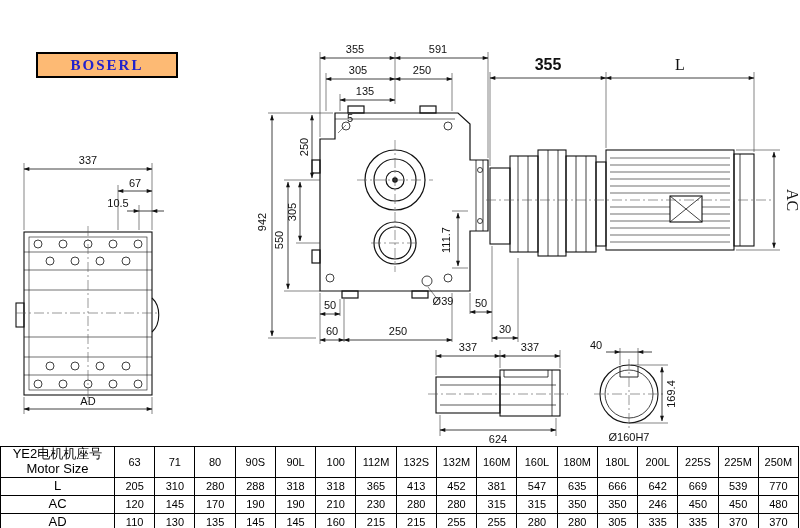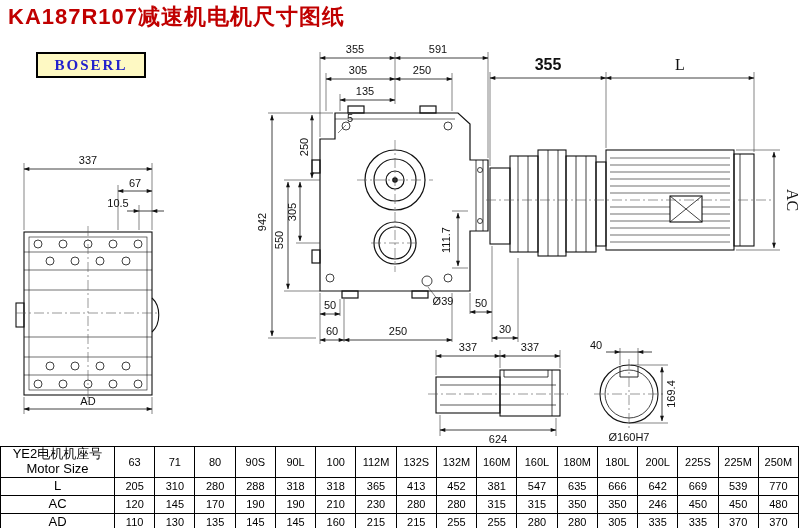--- a/index.html
+++ b/index.html
@@ -1,40 +1,39 @@
 <!DOCTYPE html>
 <html><head>
 <meta charset="utf-8">
 <style>
   html,body{margin:0;padding:0;background:#e8e8e8;}
   .page{position:relative;width:800px;height:528px;background:#fff;overflow:hidden;
         font-family:"Liberation Sans",sans-serif;}
   .title{position:absolute;left:8px;top:2px;margin:0;font-weight:bold;font-size:22px;
          color:#c00000;letter-spacing:1px;font-family:"Liberation Sans",sans-serif;}
   .logo{position:absolute;left:36px;top:52px;width:106px;border:2px solid #000;
-        text-align:center;padding:2px 0;background:#fef9c3;}
+        text-align:center;padding:2px 16px;background:#fdba74;}
   .logo span{color:#2222cc;font-family:"Liberation Serif",serif;font-weight:bold;
              font-size:15px;letter-spacing:2px;}
   svg.drawing{position:absolute;left:0;top:0;}
   svg text{font:11px "Liberation Sans",sans-serif;fill:#111;stroke:none;text-anchor:middle;}
   svg text.big{font-size:16px;font-weight:bold;}
   svg text.ser{font-family:"Liberation Serif",serif;font-size:16px;font-weight:normal;}
   table.size{position:absolute;left:0;top:446px;width:799px;border-collapse:collapse;
              table-layout:fixed;font-size:11px;color:#000;background:#fff;}
   table.size td{border:1px solid #000;text-align:center;padding:0;height:17px;
                 overflow:hidden;white-space:nowrap;line-height:1.15;}
   table.size td.hd{height:30px;}
   table.size td.lbl{font-size:13px;}
 </style>
 </head>
 <body>
 
 <div class="page">
 
-  <h1 class="title">KA187R107减速机电机尺寸图纸</h1>
   <div class="logo">
     <span>BOSERL</span>
   </div>
 
   <svg class="drawing" width="800" height="446" viewBox="0 0 800 446">
     <defs>
       <marker id="ar" viewBox="0 0 10 10" refX="9.5" refY="5" markerWidth="9" markerHeight="7" orient="auto-start-reverse">
         <path d="M0,1.5 L10,5 L0,8.5 Z" fill="#111"></path>
       </marker>
     </defs>

